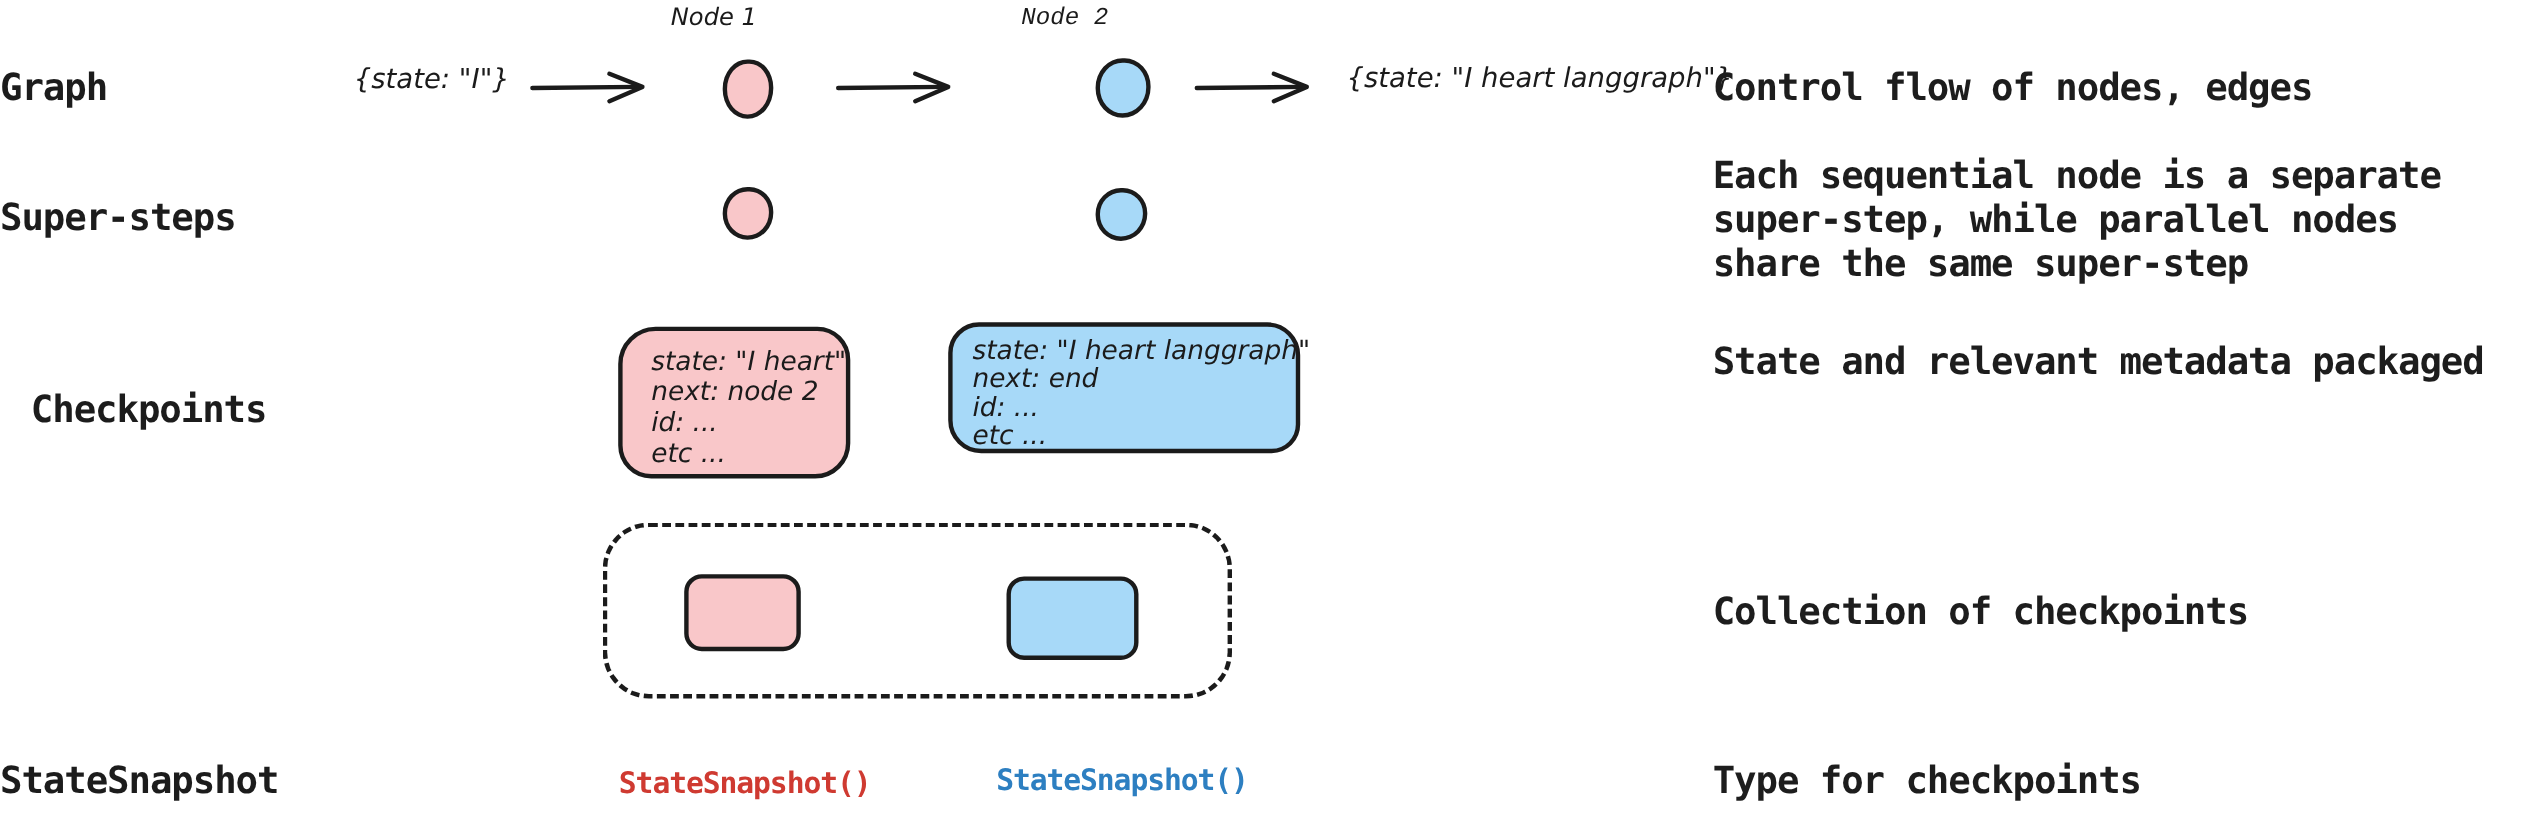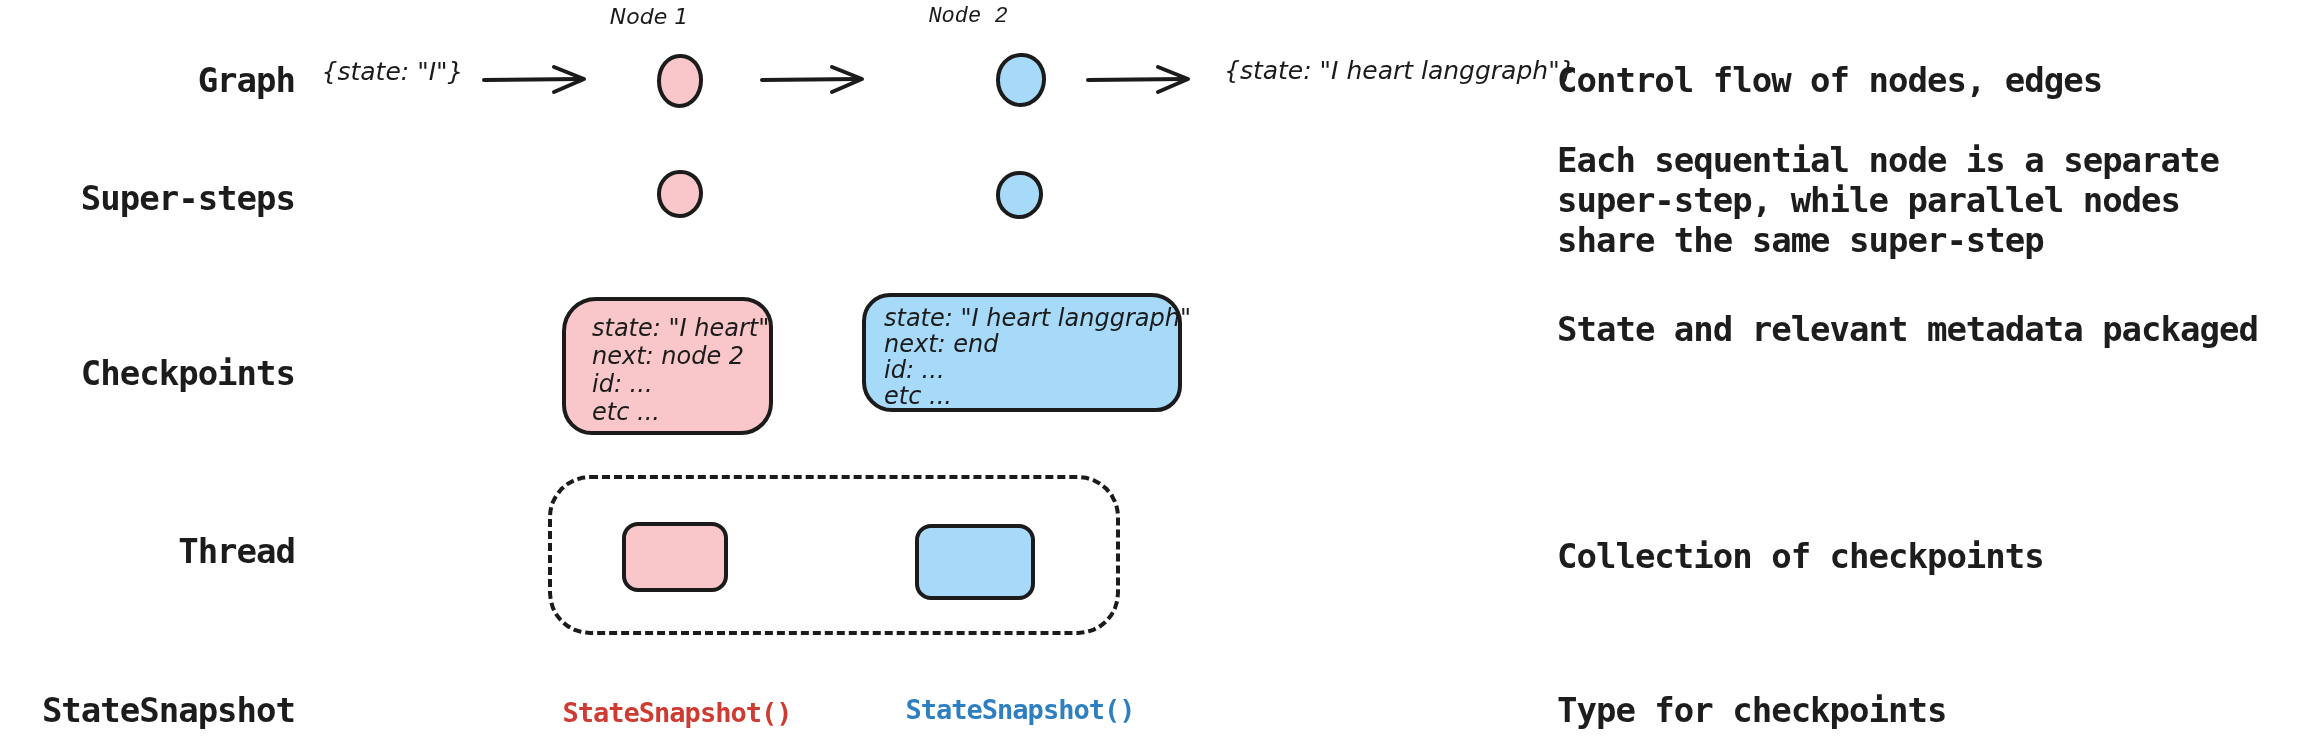--- a/index.html
+++ b/index.html
@@ -8,21 +8,20 @@
     width:2316px;height:748px;
     background:#ffffff;
     overflow:hidden;
     font-family:"DejaVu Sans Mono", monospace;
     color:#1d1d1d;
   }
   
   .rowlabel{
     position:absolute;
     left:0;width:295px;
-    text-align:right;
     font-size:34px;font-weight:600;line-height:40px;
     color:#1c1c1c;
     letter-spacing:-1px;
     white-space:nowrap;
   }
   .desc{
     position:absolute;
     left:1557px;
     font-size:34px;font-weight:700;line-height:40px;
     color:#1d1d1d;
@@ -76,22 +75,21 @@
   .arrow svg{display:block;width:100%;height:100%;}
   .arrow line,.arrow path{stroke:#1b1b1b;stroke-width:4;fill:none;stroke-linecap:round;stroke-linejoin:round;}
 </style>
 </head>
 <body>
 
 <div class="canvas">
 
   <div class="rowlabel" style="top:60px;">Graph</div>
   <div class="rowlabel" style="top:178px;">Super-steps</div>
-  <div class="rowlabel" style="top:353px;">Checkpoints</div>
-  <div class="rowlabel" style="top:531px;">Thread</div>
+  <div class="rowlabel" style="top:353px;margin-left:28px;">Checkpoints</div>
   <div class="rowlabel" style="top:690px;">StateSnapshot</div>
 
   <div class="statetext hand" style="left:310px;top:57px;width:165px;">{state: "I"}</div>
 
   <div class="arrow" style="left:480px;top:59px;">
     <svg viewBox="0 0 120 40">
         <line x1="4" y1="21" x2="100" y2="20"></line>
         <path d="M74 8 L104 20 L74 33"></path>
       </svg>
   </div>

